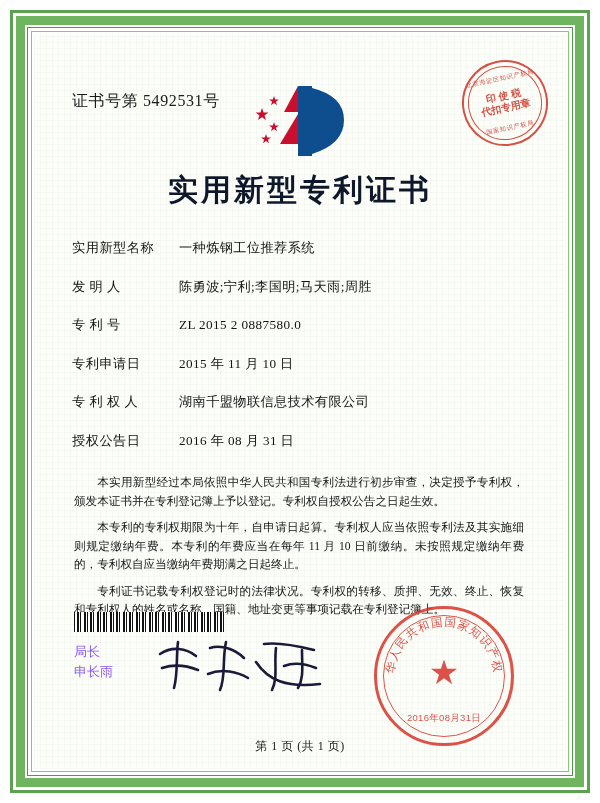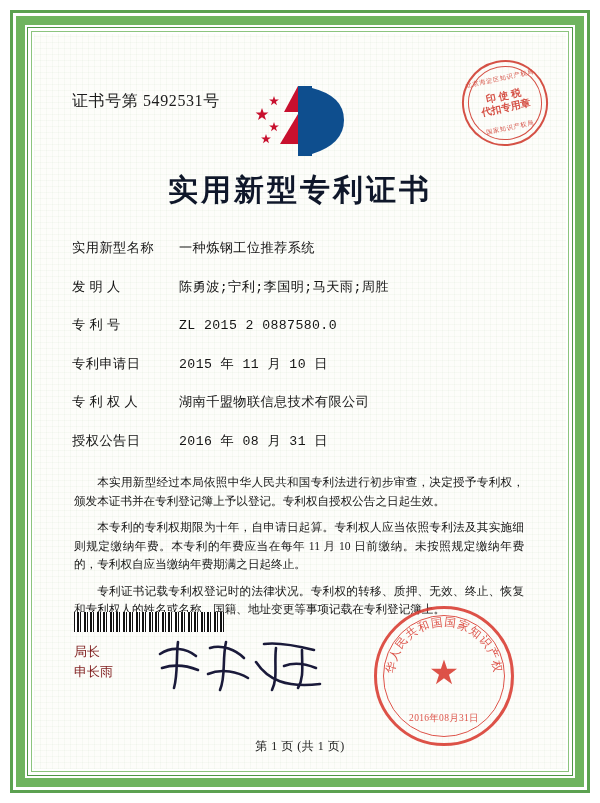--- a/index.html
+++ b/index.html
@@ -179,21 +179,20 @@
   }
   .field-label {
     width: 92px;
     flex: 0 0 92px;
     letter-spacing: 0.5px;
     white-space: nowrap;
   }
   .field-value {
     flex: 1;
     letter-spacing: 0.4px;
-    font-family: Liberation Mono, monospace;
   }
 
   
   .body-text {
     position: absolute;
     left: 40px;
     right: 42px;
     top: 432px;
     font-size: 11.6px;
     line-height: 18.5px;
@@ -220,21 +219,21 @@
         #111 10px, #111 12px, #fff 12px, #fff 13px);
   }
 
   
   .sig-block {
     position: absolute;
     left: 40px;
     top: 608px;
     font-size: 13px;
     line-height: 20px;
-    color: #7f1d1d;
+    color: #8b5cf6;
   }
   .handwriting {
     position: absolute;
     left: 118px;
     top: 600px;
     width: 180px;
     height: 64px;
   }
 
   
@@ -264,21 +263,21 @@
     font-size: 34px;
     line-height: 34px;
     color: #d8352a;
   }
   .gov-seal .seal-date {
     position: absolute;
     left: 0; right: 0;
     bottom: 18px;
     text-align: center;
     font-size: 9.5px;
-    font-family: Liberation Serif, serif;
+    font-family: Liberation Sans, sans-serif;
     letter-spacing: 0.3px;
   }
   .gov-seal svg {
     position: absolute;
     left: 0; top: 0;
   }
 
   
   .page-footer {
     position: absolute;

